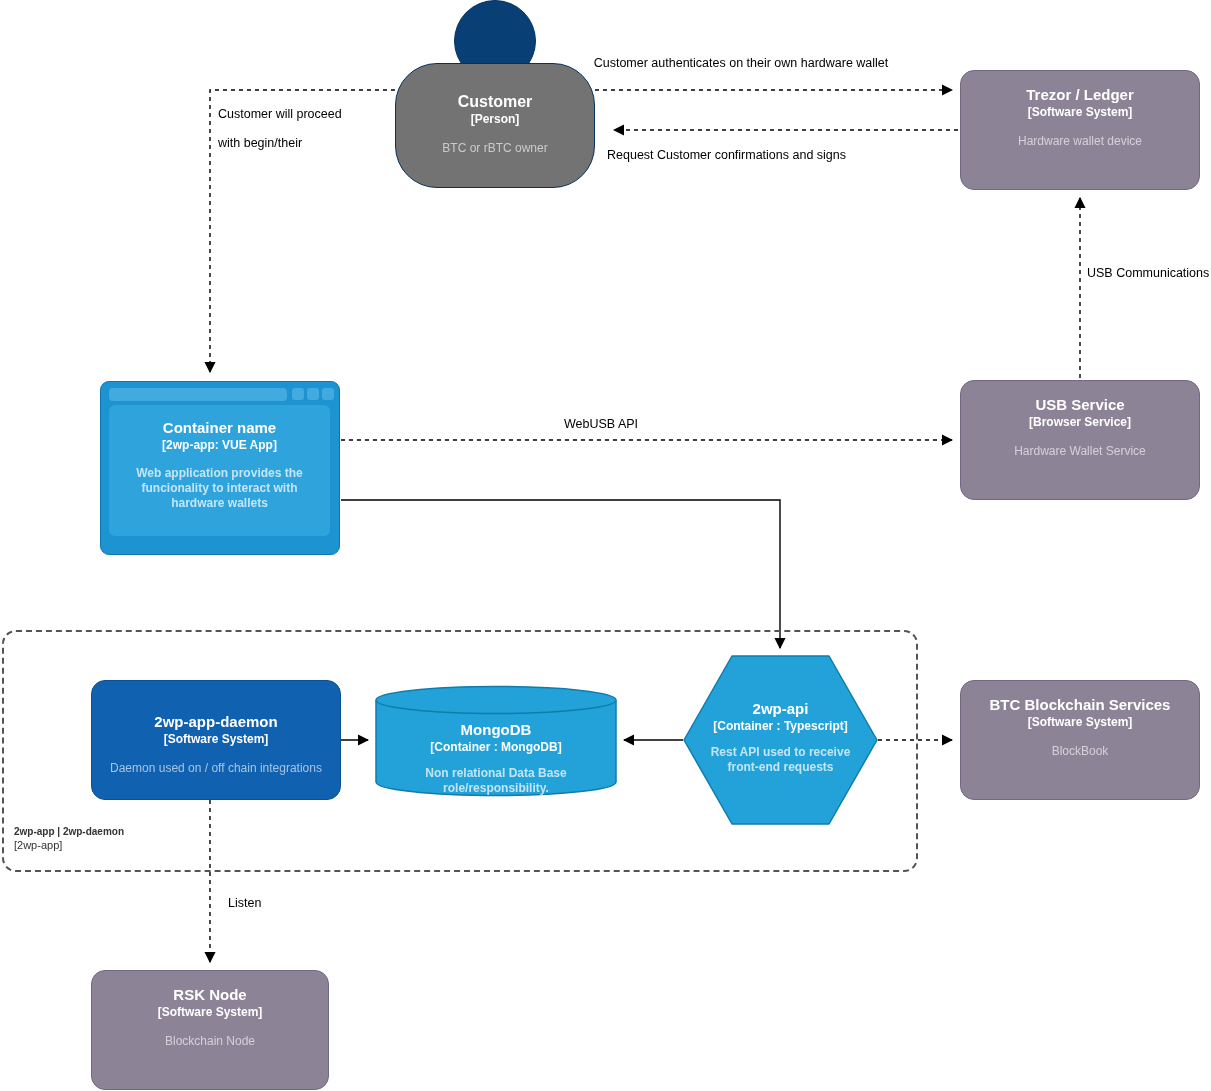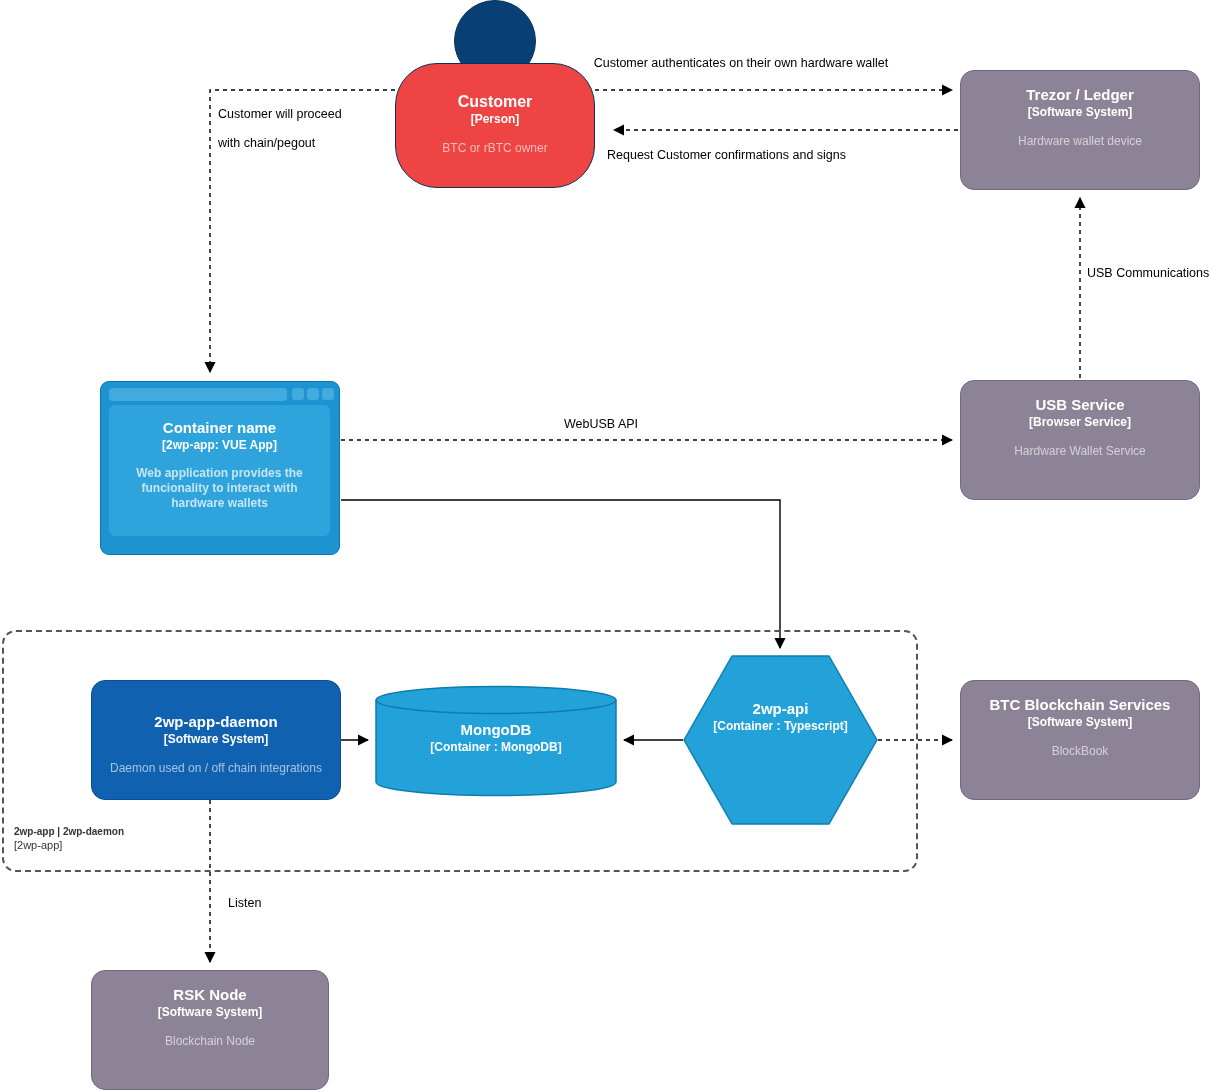--- a/index.html
+++ b/index.html
@@ -11,21 +11,21 @@
   .node-title{font-size:15px;font-weight:bold;line-height:1.2;}
   .node-type{font-size:12px;font-weight:bold;line-height:1.4;}
   .node-desc{font-size:12px;line-height:1.25;color:rgba(255,255,255,0.62);margin-top:13px;}
   .desc-bold{font-weight:bold;color:rgba(255,255,255,0.72);}
 
   
   .ext-box{background:#8C8496;border:1.5px solid #736782;border-radius:14px;width:240px;height:120px;padding-top:15px;}
   .sys-box{background:#1061B0;border:1.5px solid #0D5091;border-radius:14px;width:250px;height:120px;padding-top:32px;}
 
   .person-head{position:absolute;width:82px;height:82px;border-radius:50%;background:#083F75;border:1.5px solid #06315C;box-sizing:border-box;}
-  .person-body{background:#ef4444;border:1.5px solid #06315C;border-radius:42px;width:200px;height:125px;padding-top:28px;}
+  .person-body{background:#737373;border:1.5px solid #06315C;border-radius:42px;width:200px;height:125px;padding-top:28px;}
   .person-body .node-title{font-size:16px;}
 
   
   .browser{position:absolute;box-sizing:border-box;width:240px;height:174px;background:#1E93D2;border:1.5px solid #0C76B1;border-radius:9px;}
   .browser .addr{position:absolute;left:8px;top:6px;width:178px;height:13px;border-radius:4px;background:#41ABDF;}
   .browser .btn{position:absolute;top:6px;width:12px;height:12px;border-radius:3px;background:#41ABDF;}
   .browser .panel{position:absolute;left:8px;top:23px;width:221px;height:131px;border-radius:6px;background:#2EA3DC;text-align:center;color:#fff;padding-top:14px;box-sizing:border-box;}
   .browser .node-desc{margin-top:12px;padding:0 6px;}
 
   
@@ -114,46 +114,48 @@
   </div>
 
   <div class="shape-wrap" style="left:375px;top:685px;width:242px;height:112px;">
     <svg width="242" height="112" viewBox="0 0 242 112">
       <path d="M1 15 A120 13.5 0 0 1 241 15 L241 97 A120 13.5 0 0 1 1 97 Z" fill="#23A2D9" stroke="#0E7DAD" stroke-width="1.5"></path>
       <path d="M1 15 A120 13.5 0 0 0 241 15" fill="none" stroke="#0E7DAD" stroke-width="1.5"></path>
     </svg>
     <div class="shape-text" style="padding-top:36px;">
       <div class="node-title">MongoDB</div>
       <div class="node-type">[Container : MongoDB]</div>
+      <div class="node-desc desc-bold" style="margin-top:10px;">Non relational Data Base role/responsibility.</div>
     </div>
   </div>
 
   <div class="shape-wrap" style="left:683px;top:655px;width:195px;height:152px;">
     <svg width="195" height="170" viewBox="0 0 195 170">
       <polygon points="49,1 146,1 194,85 146,169 49,169 1,85" fill="#23A2D9" stroke="#0E7DAD" stroke-width="1.5" stroke-linejoin="round"></polygon>
     </svg>
     <div class="shape-text" style="padding-top:45px;">
       <div class="node-title">2wp-api</div>
       <div class="node-type">[Container : Typescript]</div>
+      <div class="node-desc desc-bold" style="margin-top:10px;padding:0 12px;">Rest API used to receive front-end requests</div>
     </div>
   </div>
 
   <div class="node ext-box" style="left:960px;top:680px;">
     <div class="node-title">BTC Blockchain Services</div>
     <div class="node-type">[Software System]</div>
     <div class="node-desc">BlockBook</div>
   </div>
 
   <div class="node ext-box" style="left:91px;top:970px;width:238px;">
     <div class="node-title">RSK Node</div>
     <div class="node-type">[Software System]</div>
     <div class="node-desc">Blockchain Node</div>
   </div>
 
   <div class="edge-label centered" style="left:741px;top:63px;">Customer authenticates on their own hardware wallet</div>
   <div class="edge-label left-anchored" style="left:607px;top:155px;">Request Customer confirmations and signs</div>
   <div class="edge-label left-anchored" style="left:218px;top:114px;">Customer will proceed</div>
-  <div class="edge-label left-anchored" style="left:218px;top:143px;">with chain/pegout</div>
+  <div class="edge-label left-anchored" style="left:218px;top:143px;">with begin/their</div>
   <div class="edge-label centered" style="left:601px;top:424px;">WebUSB API</div>
   <div class="edge-label left-anchored" style="left:1087px;top:273px;">USB Communications</div>
   <div class="edge-label left-anchored" style="left:228px;top:903px;">Listen</div>
 
 </div>
 
 </body></html>

